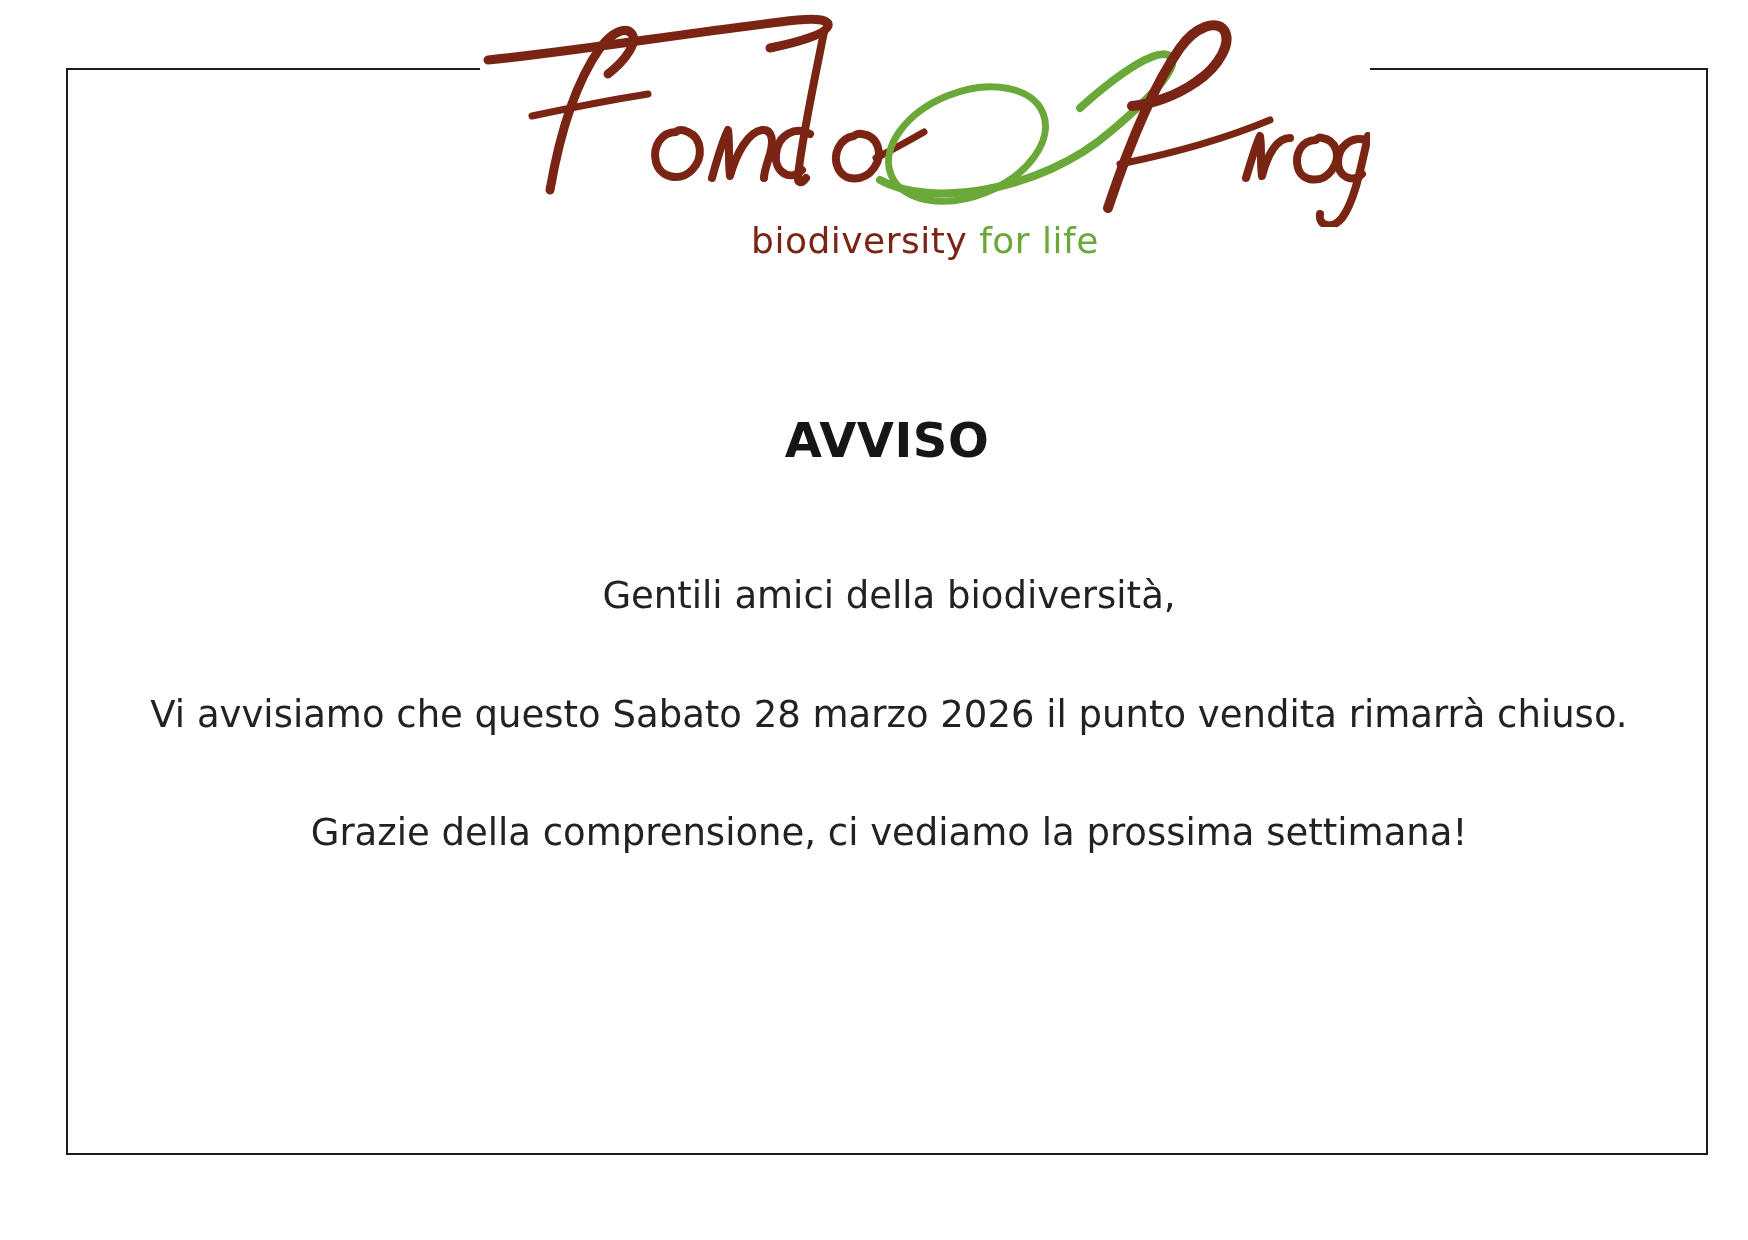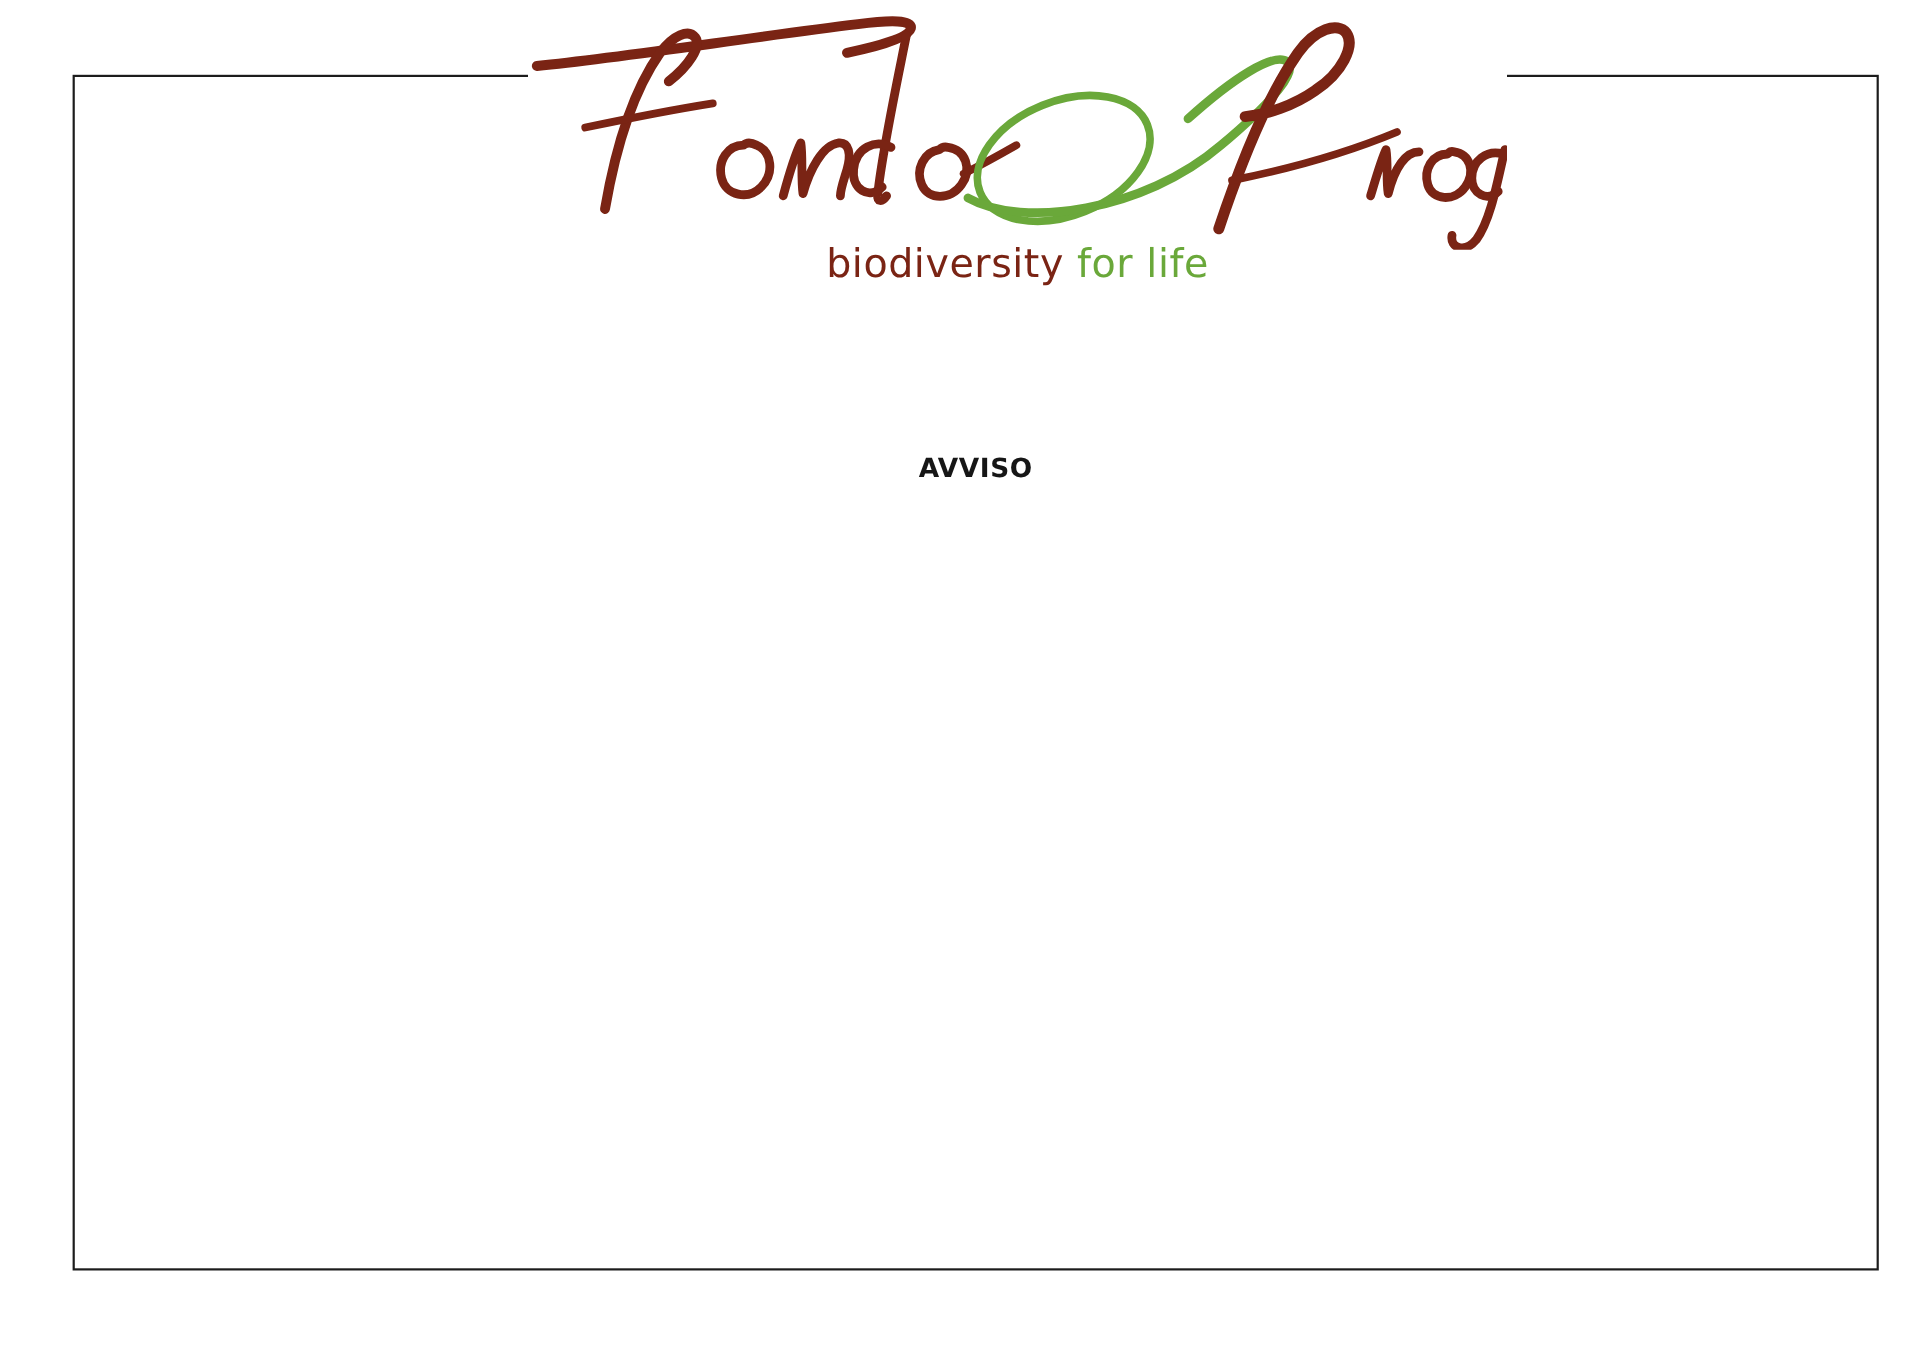--- a/index.html
+++ b/index.html
@@ -75,21 +75,21 @@
   }
 
   .notice-title {
     position: absolute;
     top: 342px;
     left: 0;
     width: 100%;
     text-align: center;
     font-family: "DejaVu Sans", sans-serif;
     font-weight: bold;
-    font-size: 24px;
+    font-size: 48px;
     letter-spacing: 0.5px;
     color: #161616;
   }
 
   .notice-paragraphs {
     position: absolute;
     top: 500px;
     left: 28px;
     width: 1586px;
     text-align: center;
@@ -109,20 +109,25 @@
   .p-main { margin-bottom: 66px !important; }
 </style>
 </head>
 <body>
 
 <div class="notice-card">
 
   <div class="notice-body">
     <div class="notice-title">AVVISO</div>
 
+    <div class="notice-paragraphs">
+      <p class="p-greeting">Gentili amici della biodiversità,</p>
+      <p class="p-main">Vi avvisiamo che questo Sabato 28 marzo 2026  il punto vendita rimarrà chiuso.</p>
+      <p class="p-closing">Grazie della comprensione, ci vediamo la prossima settimana!</p>
+    </div>
   </div>
 
 </div>
 
 <div class="logo-block">
 
   <svg class="logo-script" viewBox="0 0 890 215" aria-hidden="true">
 
     <g fill="none" stroke="#7a2414" stroke-linecap="round" stroke-linejoin="round">
 

